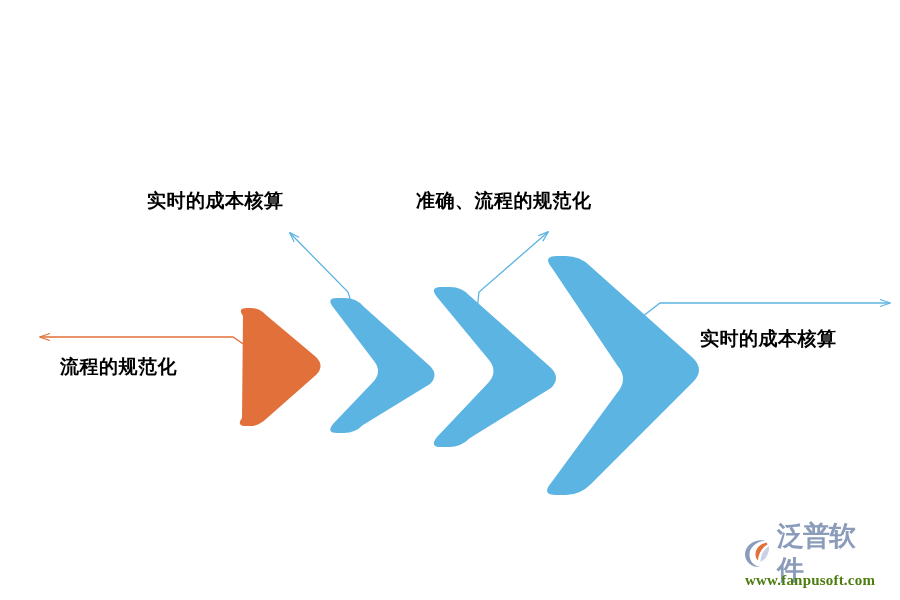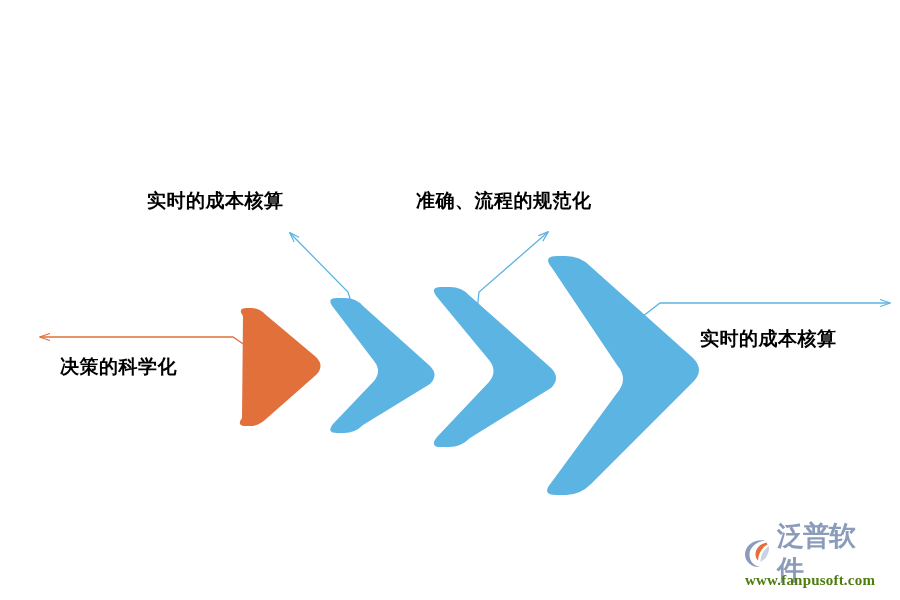--- a/index.html
+++ b/index.html
@@ -155,21 +155,21 @@
              q-7,7 -16,7
              L246,426
              q-10,0 -4,-8
              Z"></path>
   </svg>
 
   <div class="label" id="label-process">实时的成本核算</div>
 
   <div class="label" id="label-cost">准确、流程的规范化</div>
 
-  <div class="label" id="label-data">决策的科学化</div>
+  <div class="label" id="label-data">流程的规范化</div>
 
   <div class="label" id="label-decision">实时的成本核算</div>
 
   <div id="watermark">
     <div class="wm-row">
       <svg class="wm-logo" viewBox="0 0 34 34">
         <path d="M24.5,4.5 C14,2.5 4,9 4,18.2 C4,26 11,31.5 19,31
                  C12,29.5 8.5,24.5 8.5,18.5 C8.5,11.5 15,5.5 24.5,4.5 Z" fill="#8b9cbb"></path>
         <path d="M25.5,6.5 C19,8 14.5,12.5 14.5,18.5 C14.5,21 15.5,23 17,24.5
                  C17.5,17.5 21,11.5 26.5,8.5 Z" fill="#e2703a"></path>

